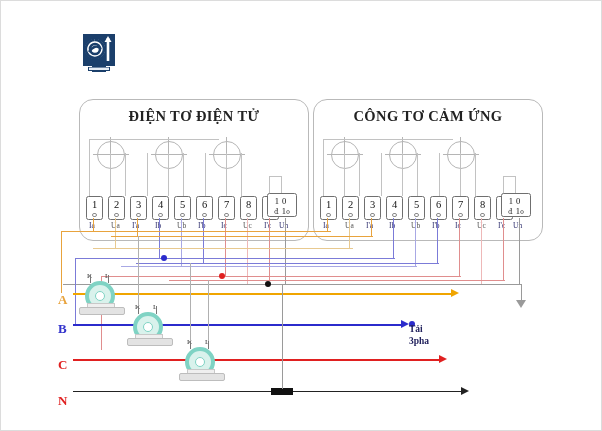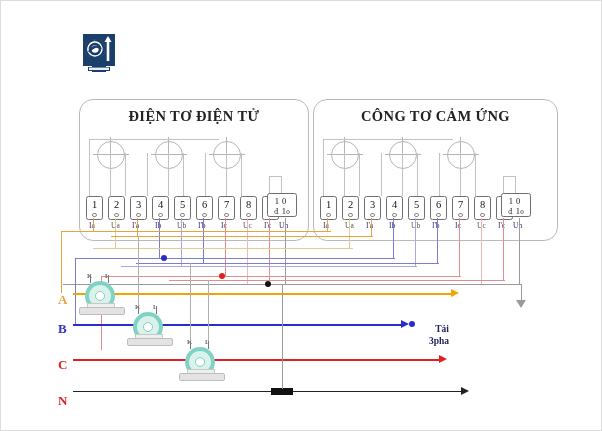--- a/index.html
+++ b/index.html
@@ -13,21 +13,21 @@
   .logo{position:absolute;left:74px;top:27px;width:48px;height:50px;}
   .title{position:absolute;left:130px;top:47px;width:420px;
          text-align:center;font-family:"Liberation Sans",sans-serif;
          font-size:17px;font-weight:700;letter-spacing:.5px;
          color:#29a9e0;white-space:nowrap;}
 
   
   .meterbox{position:absolute;border:1.3px solid #b9b9b9;border-radius:14px;
             background:#fff;}
   .mb-left{left:78px;top:98px;width:228px;height:140px;}
-  .mb-right{left:312px;top:98px;width:228px;height:140px;padding-left:15px;}
+  .mb-right{left:312px;top:98px;width:228px;height:140px;}
   .mb-title{position:absolute;top:8px;left:0;width:100%;text-align:center;
             font-family:"Liberation Serif",serif;font-size:14.5px;
             font-weight:700;color:#222;letter-spacing:.4px;white-space:nowrap;}
 
   
   .term{position:absolute;width:15px;height:22px;border:1.1px solid #6f6f6f;
         border-radius:2.5px;background:#fff;top:195px;}
   .term .num{position:absolute;left:0;top:2px;width:100%;text-align:center;
              font-family:"Liberation Serif",serif;font-size:10.5px;color:#111;}
   .term .dot{position:absolute;left:50%;bottom:2px;margin-left:-2.2px;
@@ -80,21 +80,21 @@
             background:#e3e3e3;border:1px solid #bdbdbd;border-radius:2px;
             box-sizing:border-box;}
   .ct .foot{position:absolute;left:8px;top:30px;width:28px;height:6px;
             background:#efefef;border:1px solid #c8c8c8;box-sizing:border-box;}
   .ct .kl{position:absolute;top:-1px;font-size:7px;color:#333;
           font-family:"Liberation Serif",serif;}
   .ct .post{position:absolute;top:2px;width:0;height:8px;
             border-left:1.2px solid #777;}
 
   .loadlab{position:absolute;font-family:"Liberation Serif",serif;
-           font-size:9.5px;color:#23235e;text-align:right;line-height:12px;
+           font-size:9.5px;color:#23235e;text-align:left;line-height:12px;
            font-weight:700;}
 
   .arrowR{position:absolute;width:0;height:0;border-top:4px solid transparent;
           border-bottom:4px solid transparent;}
   .arrowD{position:absolute;width:0;height:0;border-left:5px solid transparent;
           border-right:5px solid transparent;}
   .nblock{position:absolute;width:22px;height:7px;background:#111;}
 </style>
 </head>
 <body>

